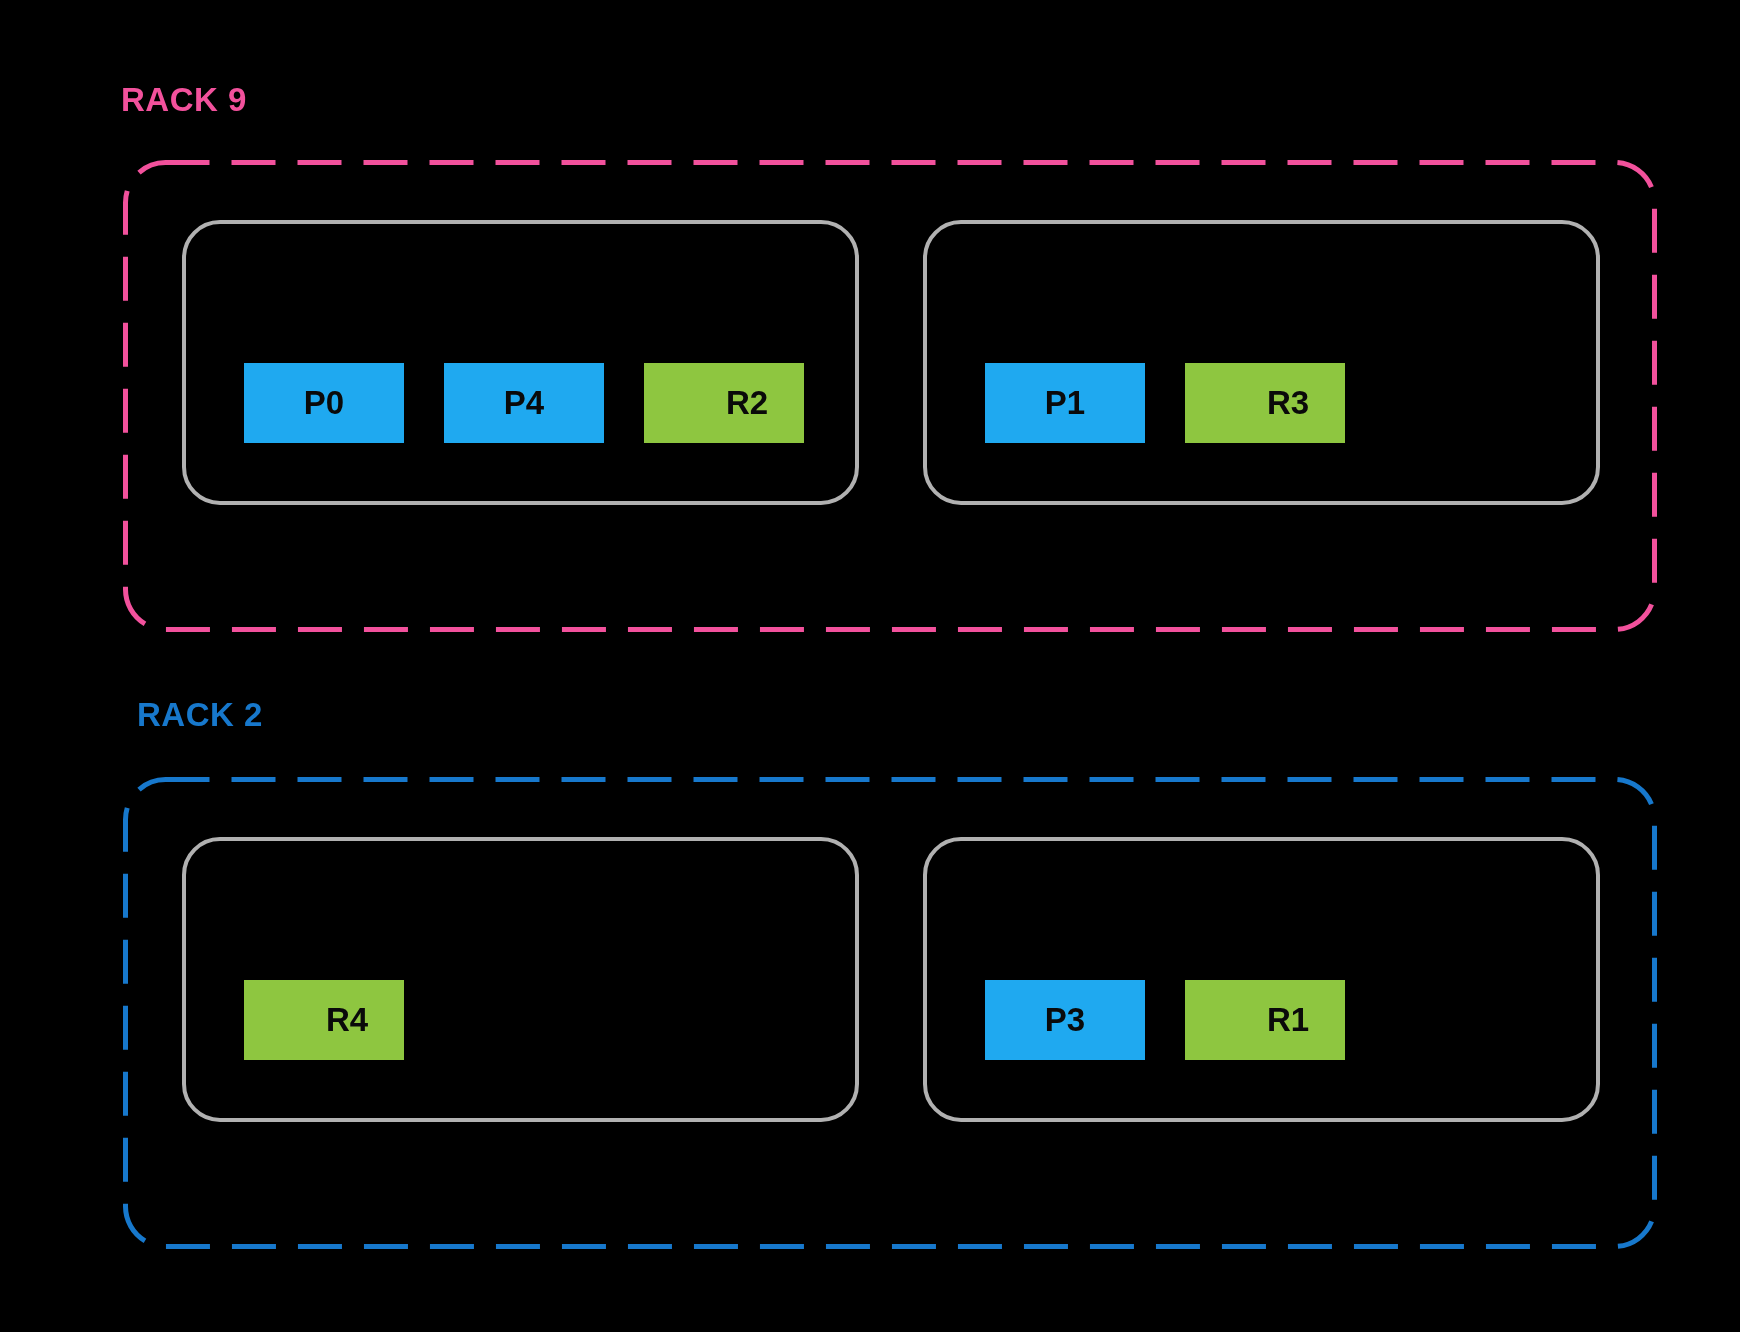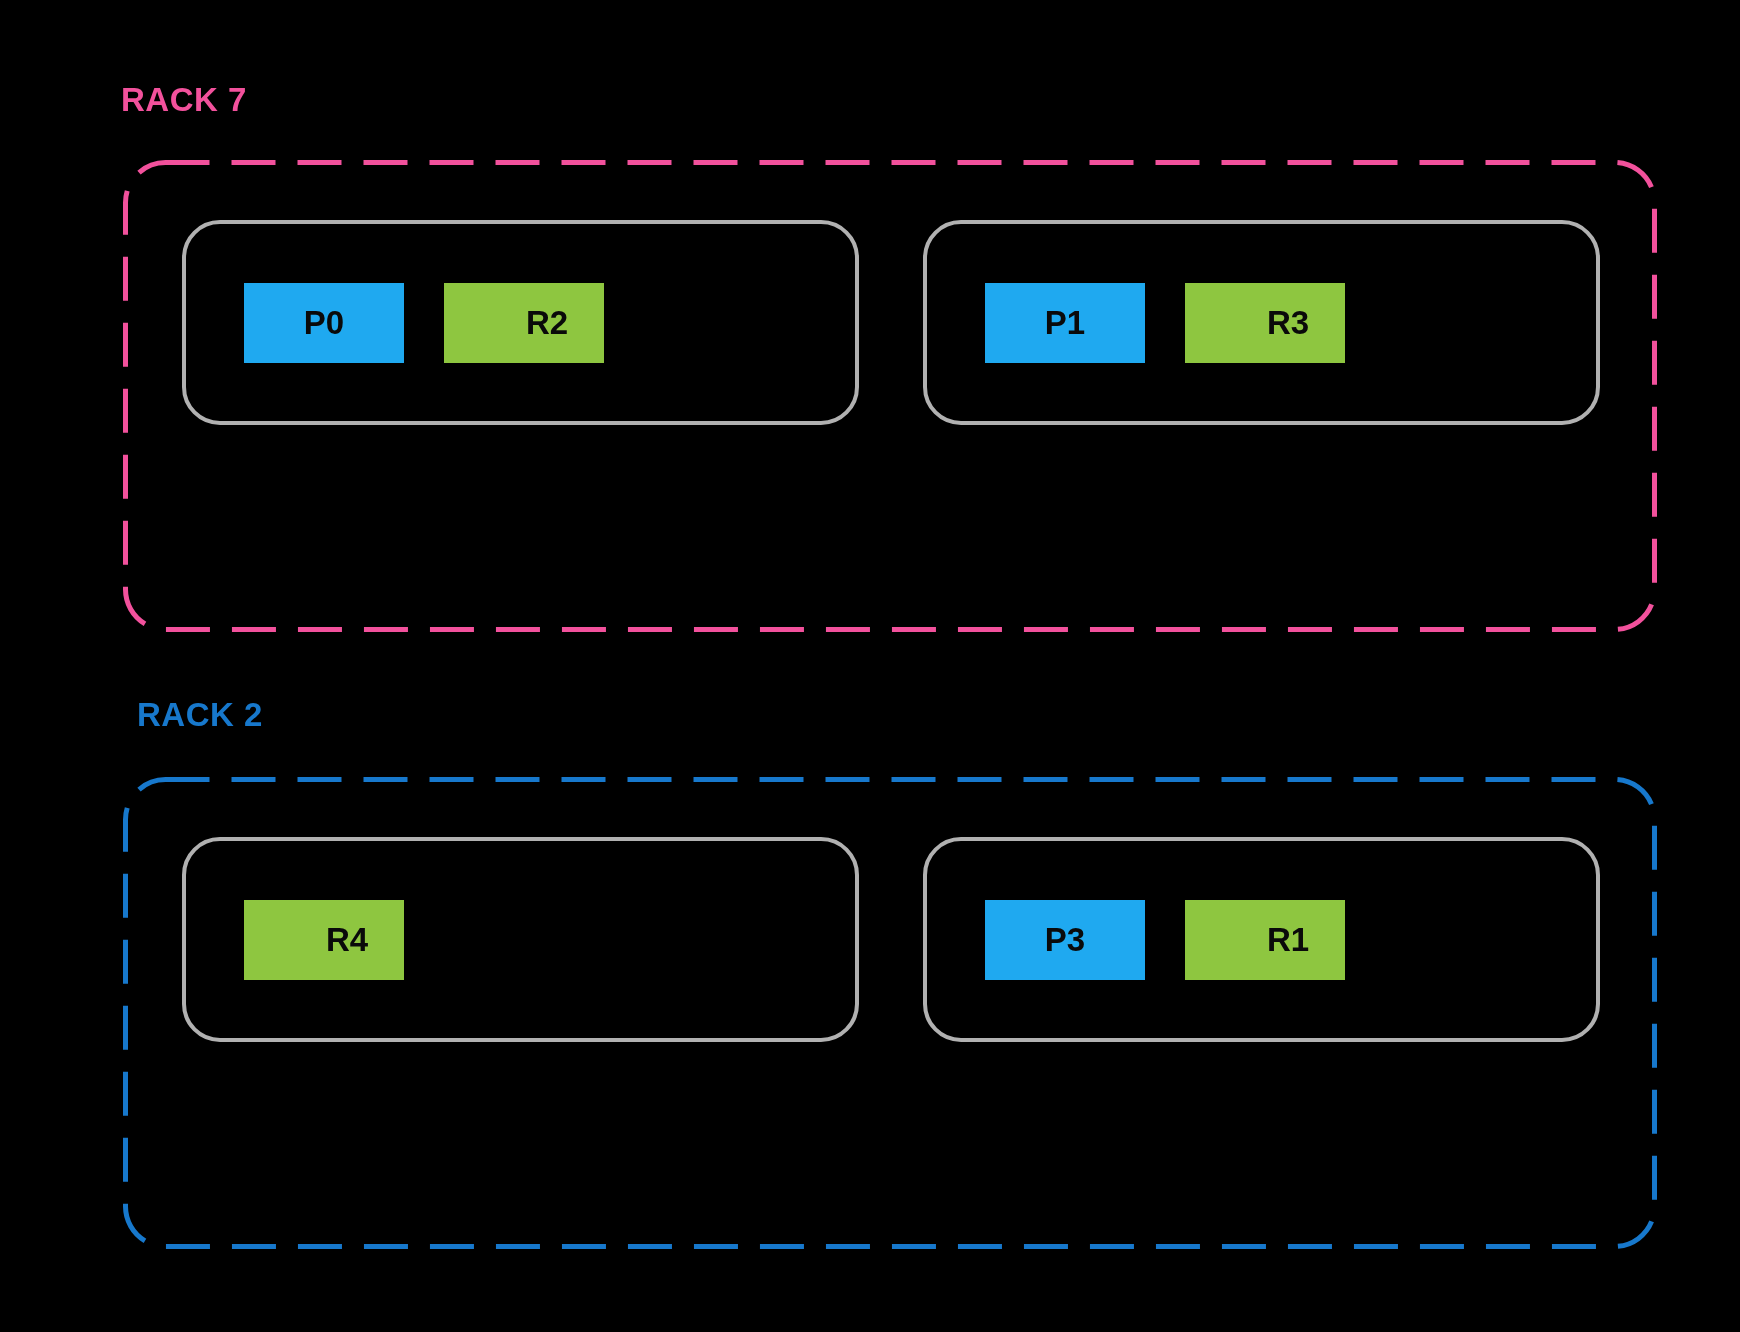--- a/index.html
+++ b/index.html
@@ -51,21 +51,21 @@
     fill:none;
     stroke-width:5;
     stroke-dasharray:44 22;
   }
   .rack--1 .rack-border-rect{stroke:var(--rack1-accent);}
   .rack--2 .rack-border-rect{stroke:var(--rack2-accent);}
   .node{
     position:absolute;
     top:60px;
     width:677px;
-    height:205px;
+    height:285px;
     border:4px solid var(--node-border);
     border-radius:38px;
     background:transparent;
   }
   .node--left{left:59px;}
   .node--right{left:800px;text-decoration:underline;}
   .shard-row{
     position:absolute;
     left:58px;
     bottom:58px;
@@ -83,30 +83,31 @@
     color:var(--shard-text);
   }
   .shard[data-type="primary"]{background:var(--shard-primary);}
   .shard[data-type="replica"]{background:var(--shard-replica);padding-left:46px;}
 </style>
 </head>
 <body>
 
 <div class="stage">
 
-  <div class="rack-label rack-label--1">RACK 7</div>
+  <div class="rack-label rack-label--1">RACK 9</div>
 
   <div class="rack rack--1">
     <svg class="rack-border" viewBox="0 0 1534 472" xmlns="http://www.w3.org/2000/svg" aria-hidden="true">
       <rect class="rack-border-rect" x="2.5" y="2.5" width="1529" height="467" rx="40"></rect>
     </svg>
 
     <div class="node node--left">
       <div class="shard-row">
         <div class="shard" data-type="primary">P0</div>
+        <div class="shard" data-type="primary">P4</div>
         <div class="shard" data-type="replica">R2</div>
       </div>
     </div>
 
     <div class="node node--right">
       <div class="shard-row">
         <div class="shard" data-type="primary">P1</div>
         <div class="shard" data-type="replica">R3</div>
       </div>
     </div>

